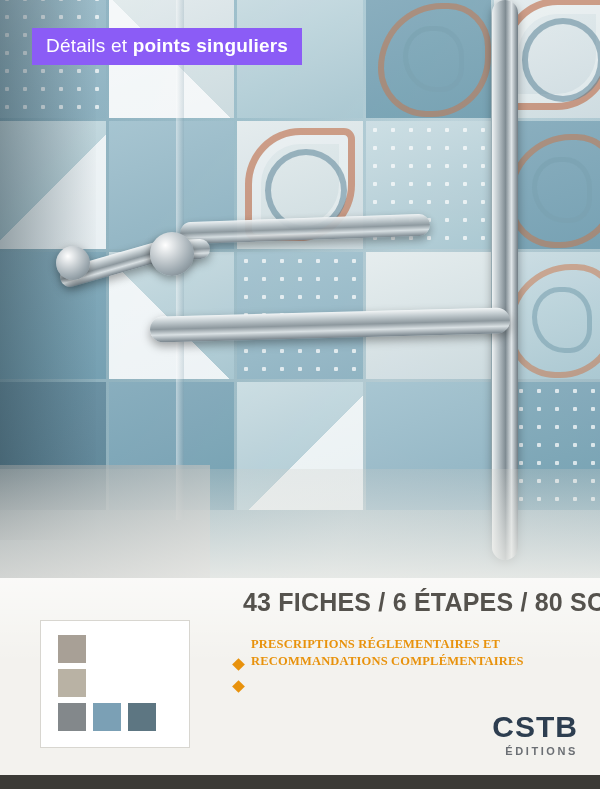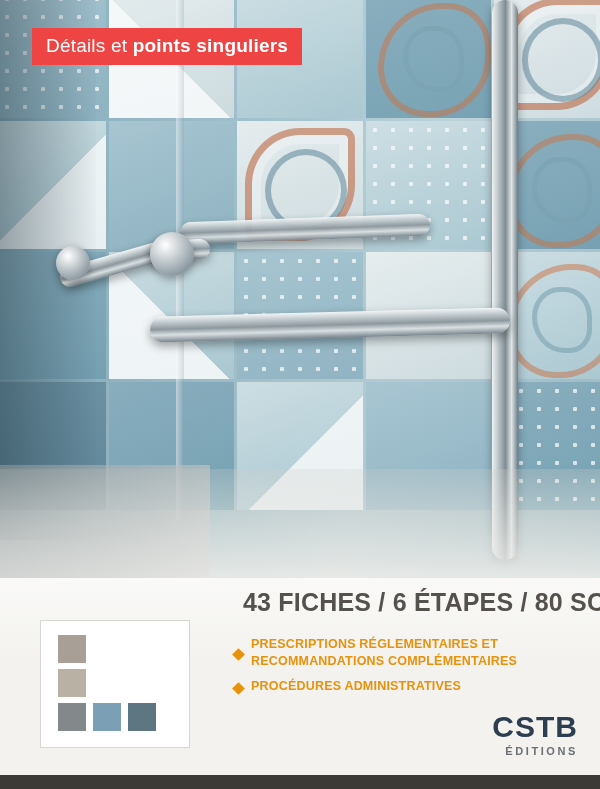--- a/index.html
+++ b/index.html
@@ -180,21 +180,21 @@
     position: absolute;
     left: 0; bottom: 84px;
     width: 210px; height: 240px;
     background: linear-gradient(160deg, rgba(150,155,155,0.55), rgba(235,235,232,0.95) 70%);
   }
 
   
   .banner {
     position: absolute;
     left: 32px; top: 28px;
-    background: #ef4444;
+    background: #8b5cf6;
     padding: 7px 14px 8px 14px;
     color: #ffffff;
     font-size: 19px;
     letter-spacing: 0.2px;
     white-space: nowrap;
     z-index: 6;
   }
   .banner .light { font-weight: 400; }
   .banner .bold { font-weight: 700; }
 
@@ -242,22 +242,23 @@
     white-space: nowrap;
   }
 
   .bullets {
     position: absolute;
     left: 234px; top: 58px;
     width: 350px;
   }
   .bullet-row {
     display: flex;
-    align-items: center;
+    align-items: flex-end;
     margin-bottom: 9px;
+    font-family: Liberation Serif, serif;
   }
   .diamond {
     width: 9px;
     height: 9px;
     background: #e8920c;
     transform: rotate(45deg);
     margin-top: 4px;
     margin-right: 8px;
     flex: 0 0 auto;
   }
@@ -378,21 +379,20 @@
 
     <div class="subtitle">43 FICHES / 6 ÉTAPES / 80 SCHÉMAS</div>
 
     <div class="bullets">
       <div class="bullet-row">
         <span class="diamond"></span>
         <span class="bullet-text">PRESCRIPTIONS RÉGLEMENTAIRES ET RECOMMANDATIONS COMPLÉMENTAIRES</span>
       </div>
       <div class="bullet-row">
         <span class="diamond"></span>
-        <span class="bullet-text">PROCÉDURES ADMINISTRATIVES</span>
       </div>
     </div>
 
     <div class="swatch-box">
       <span class="sw sw-1" style="background: rgb(168, 160, 150);"></span>
       <span class="sw sw-2" style="background: rgb(185, 178, 164);"></span>
       <span class="sw sw-3" style="background: rgb(131, 136, 139);"></span>
       <span class="sw sw-4" style="background: rgb(123, 160, 181);"></span>
       <span class="sw sw-5" style="background: rgb(93, 118, 130);"></span>
     </div>

